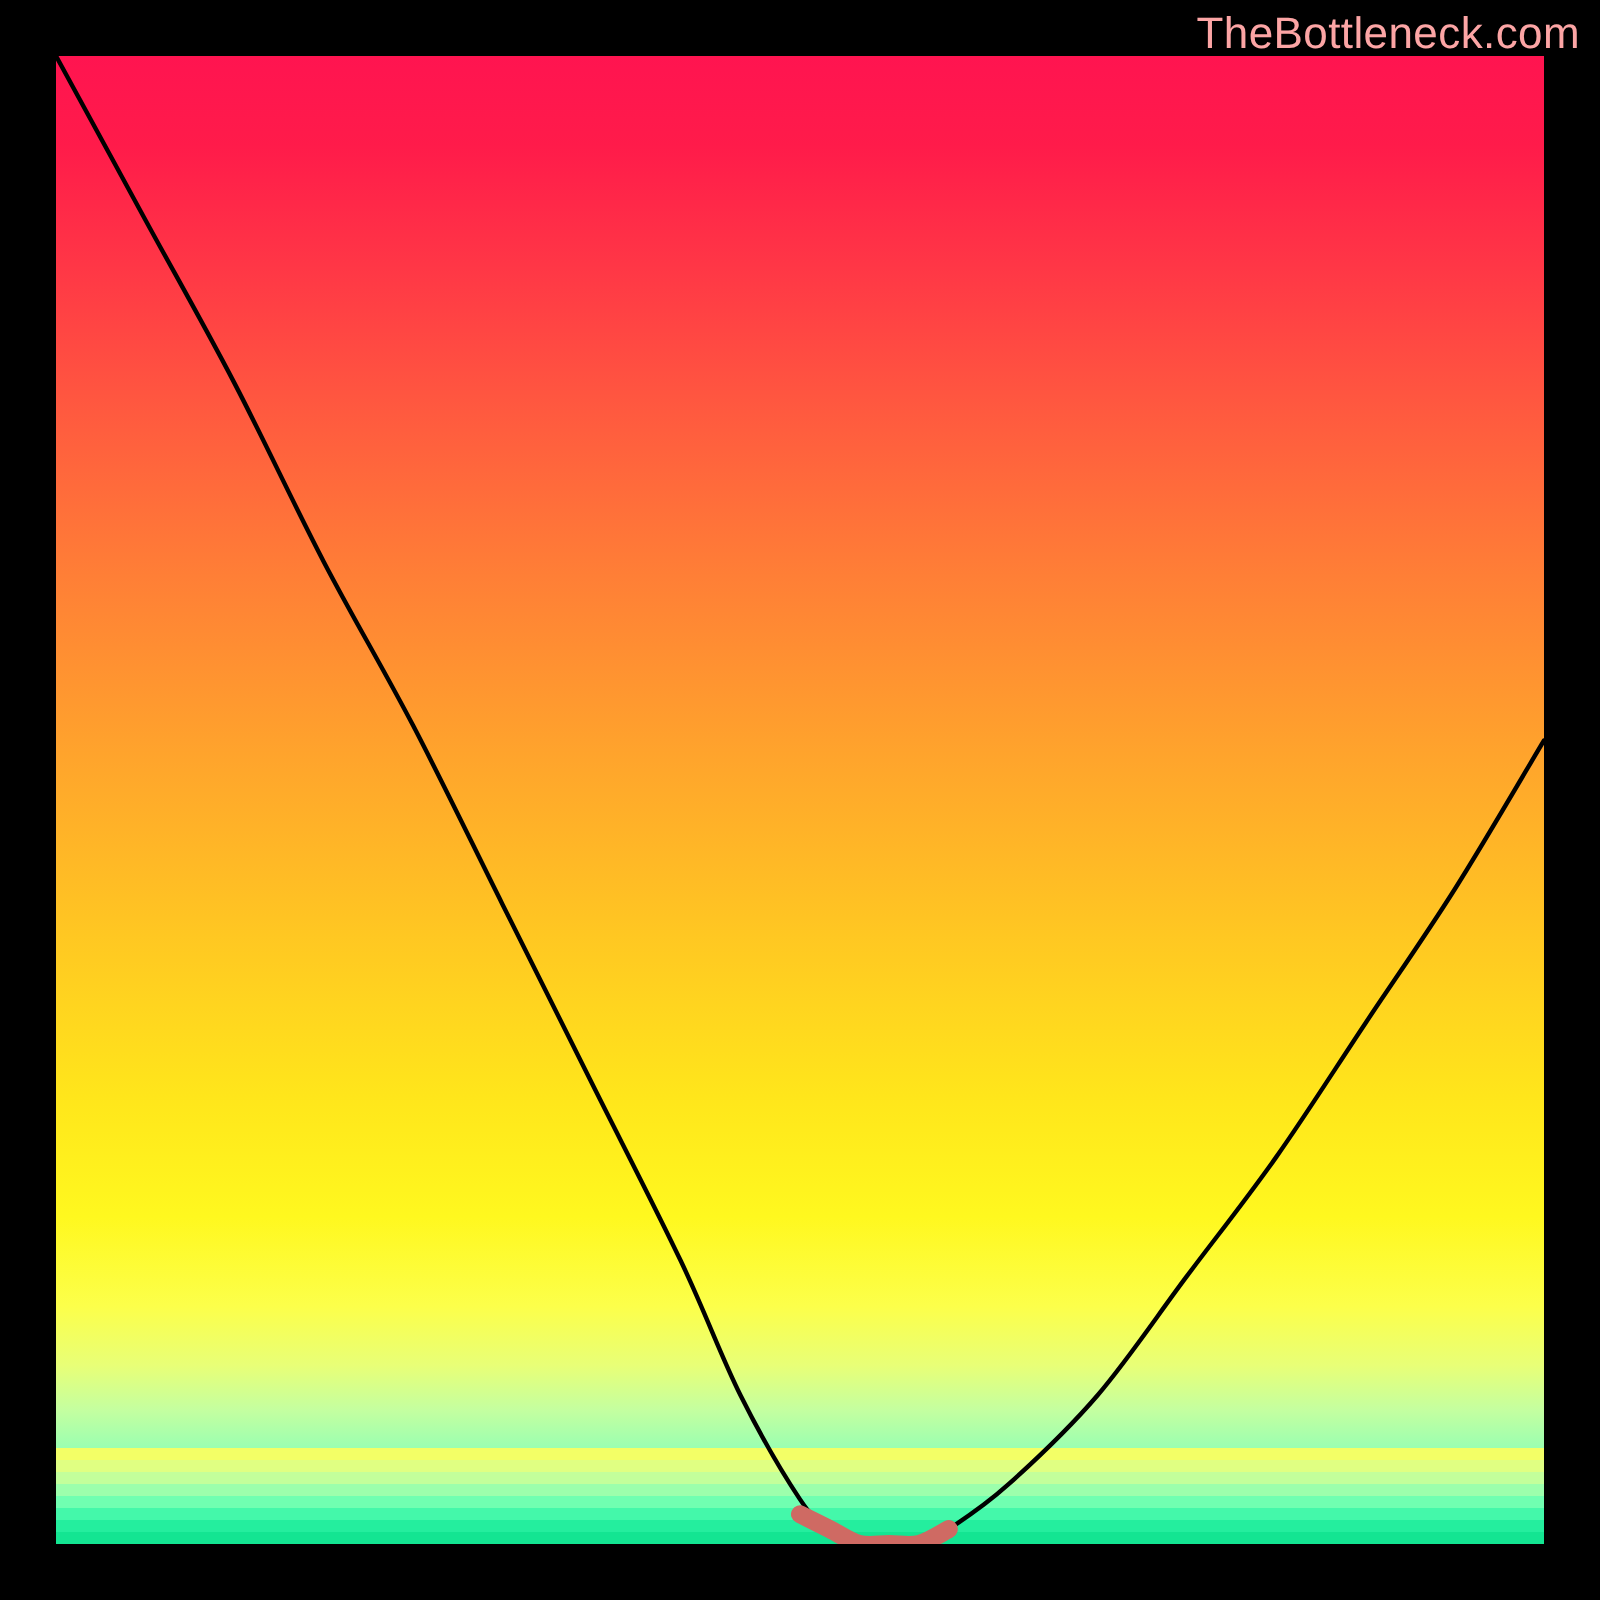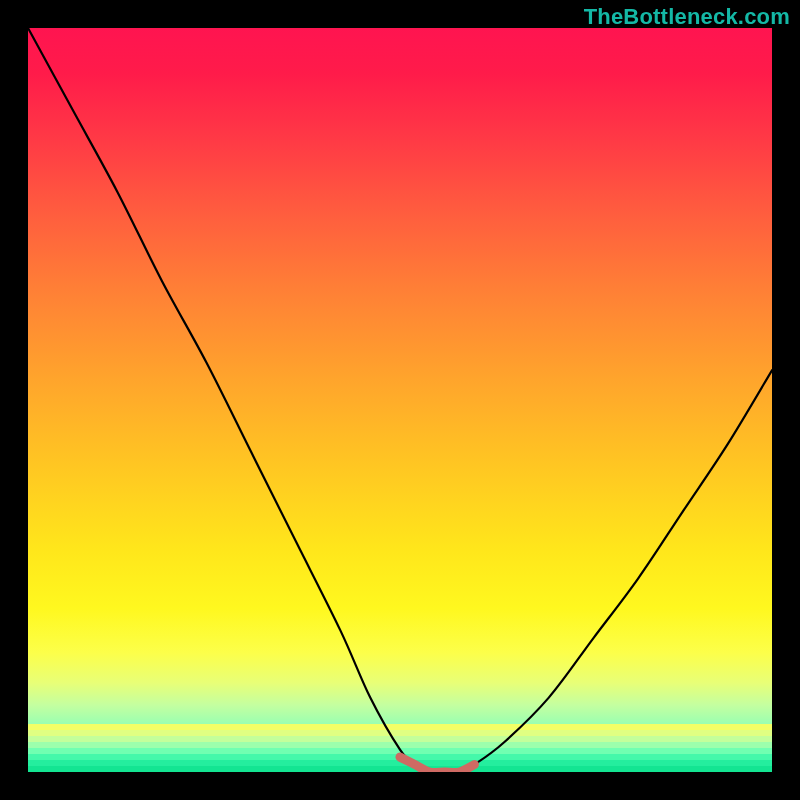--- a/index.html
+++ b/index.html
@@ -14,23 +14,23 @@
   .frame {
     position: relative;
     width: 800px;
     height: 800px;
     background: #000;
   }
   .watermark {
     position: absolute;
     top: 4px;
     right: 10px;
-    color: #14b8a6;
+    color: #fca5a5;
     font-size: 22px;
-    font-weight: 700;
+    font-weight: 400;
     letter-spacing: 0.2px;
     z-index: 5;
   }
   .plot {
     position: absolute;
     left: 28px;
     top: 28px;
     width: 744px;
     height: 744px;
     overflow: hidden;

